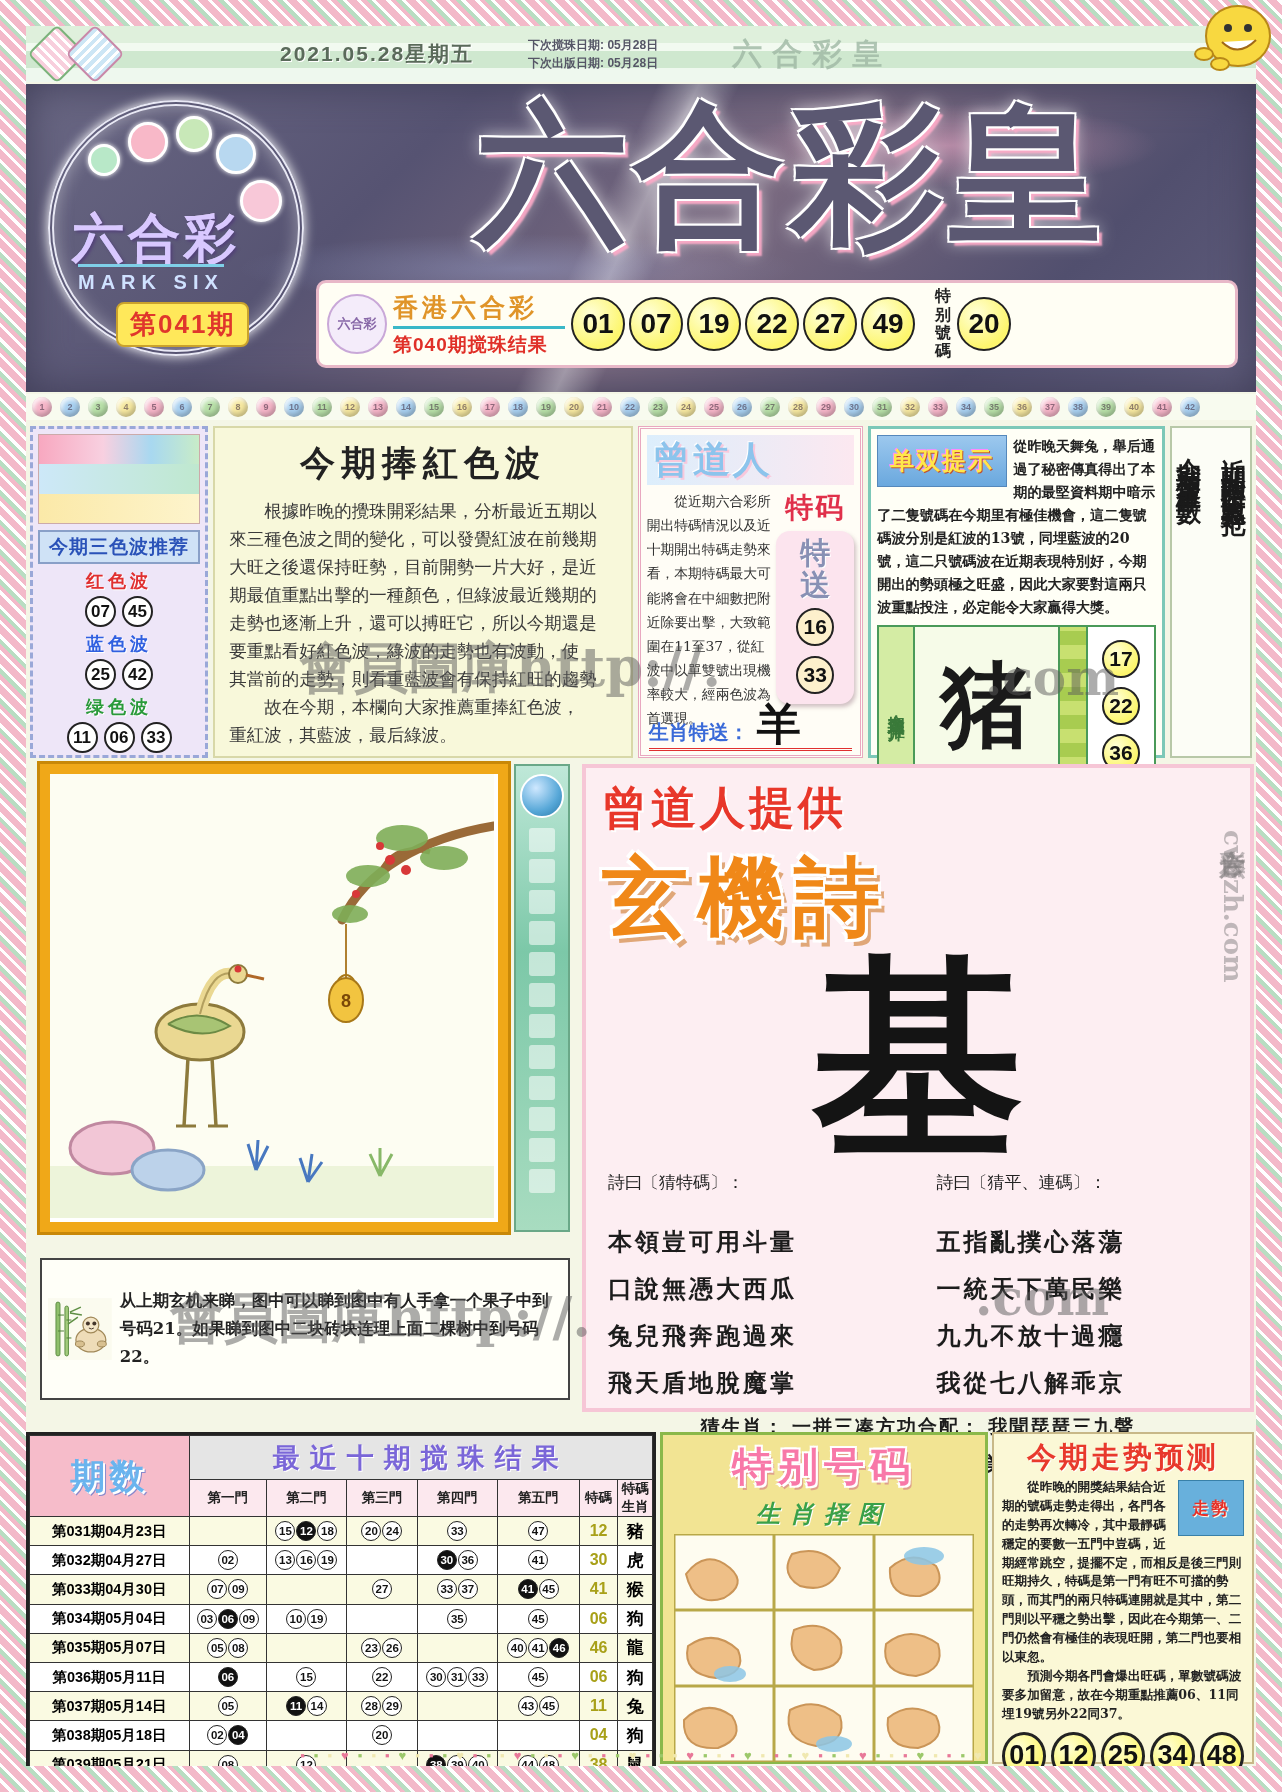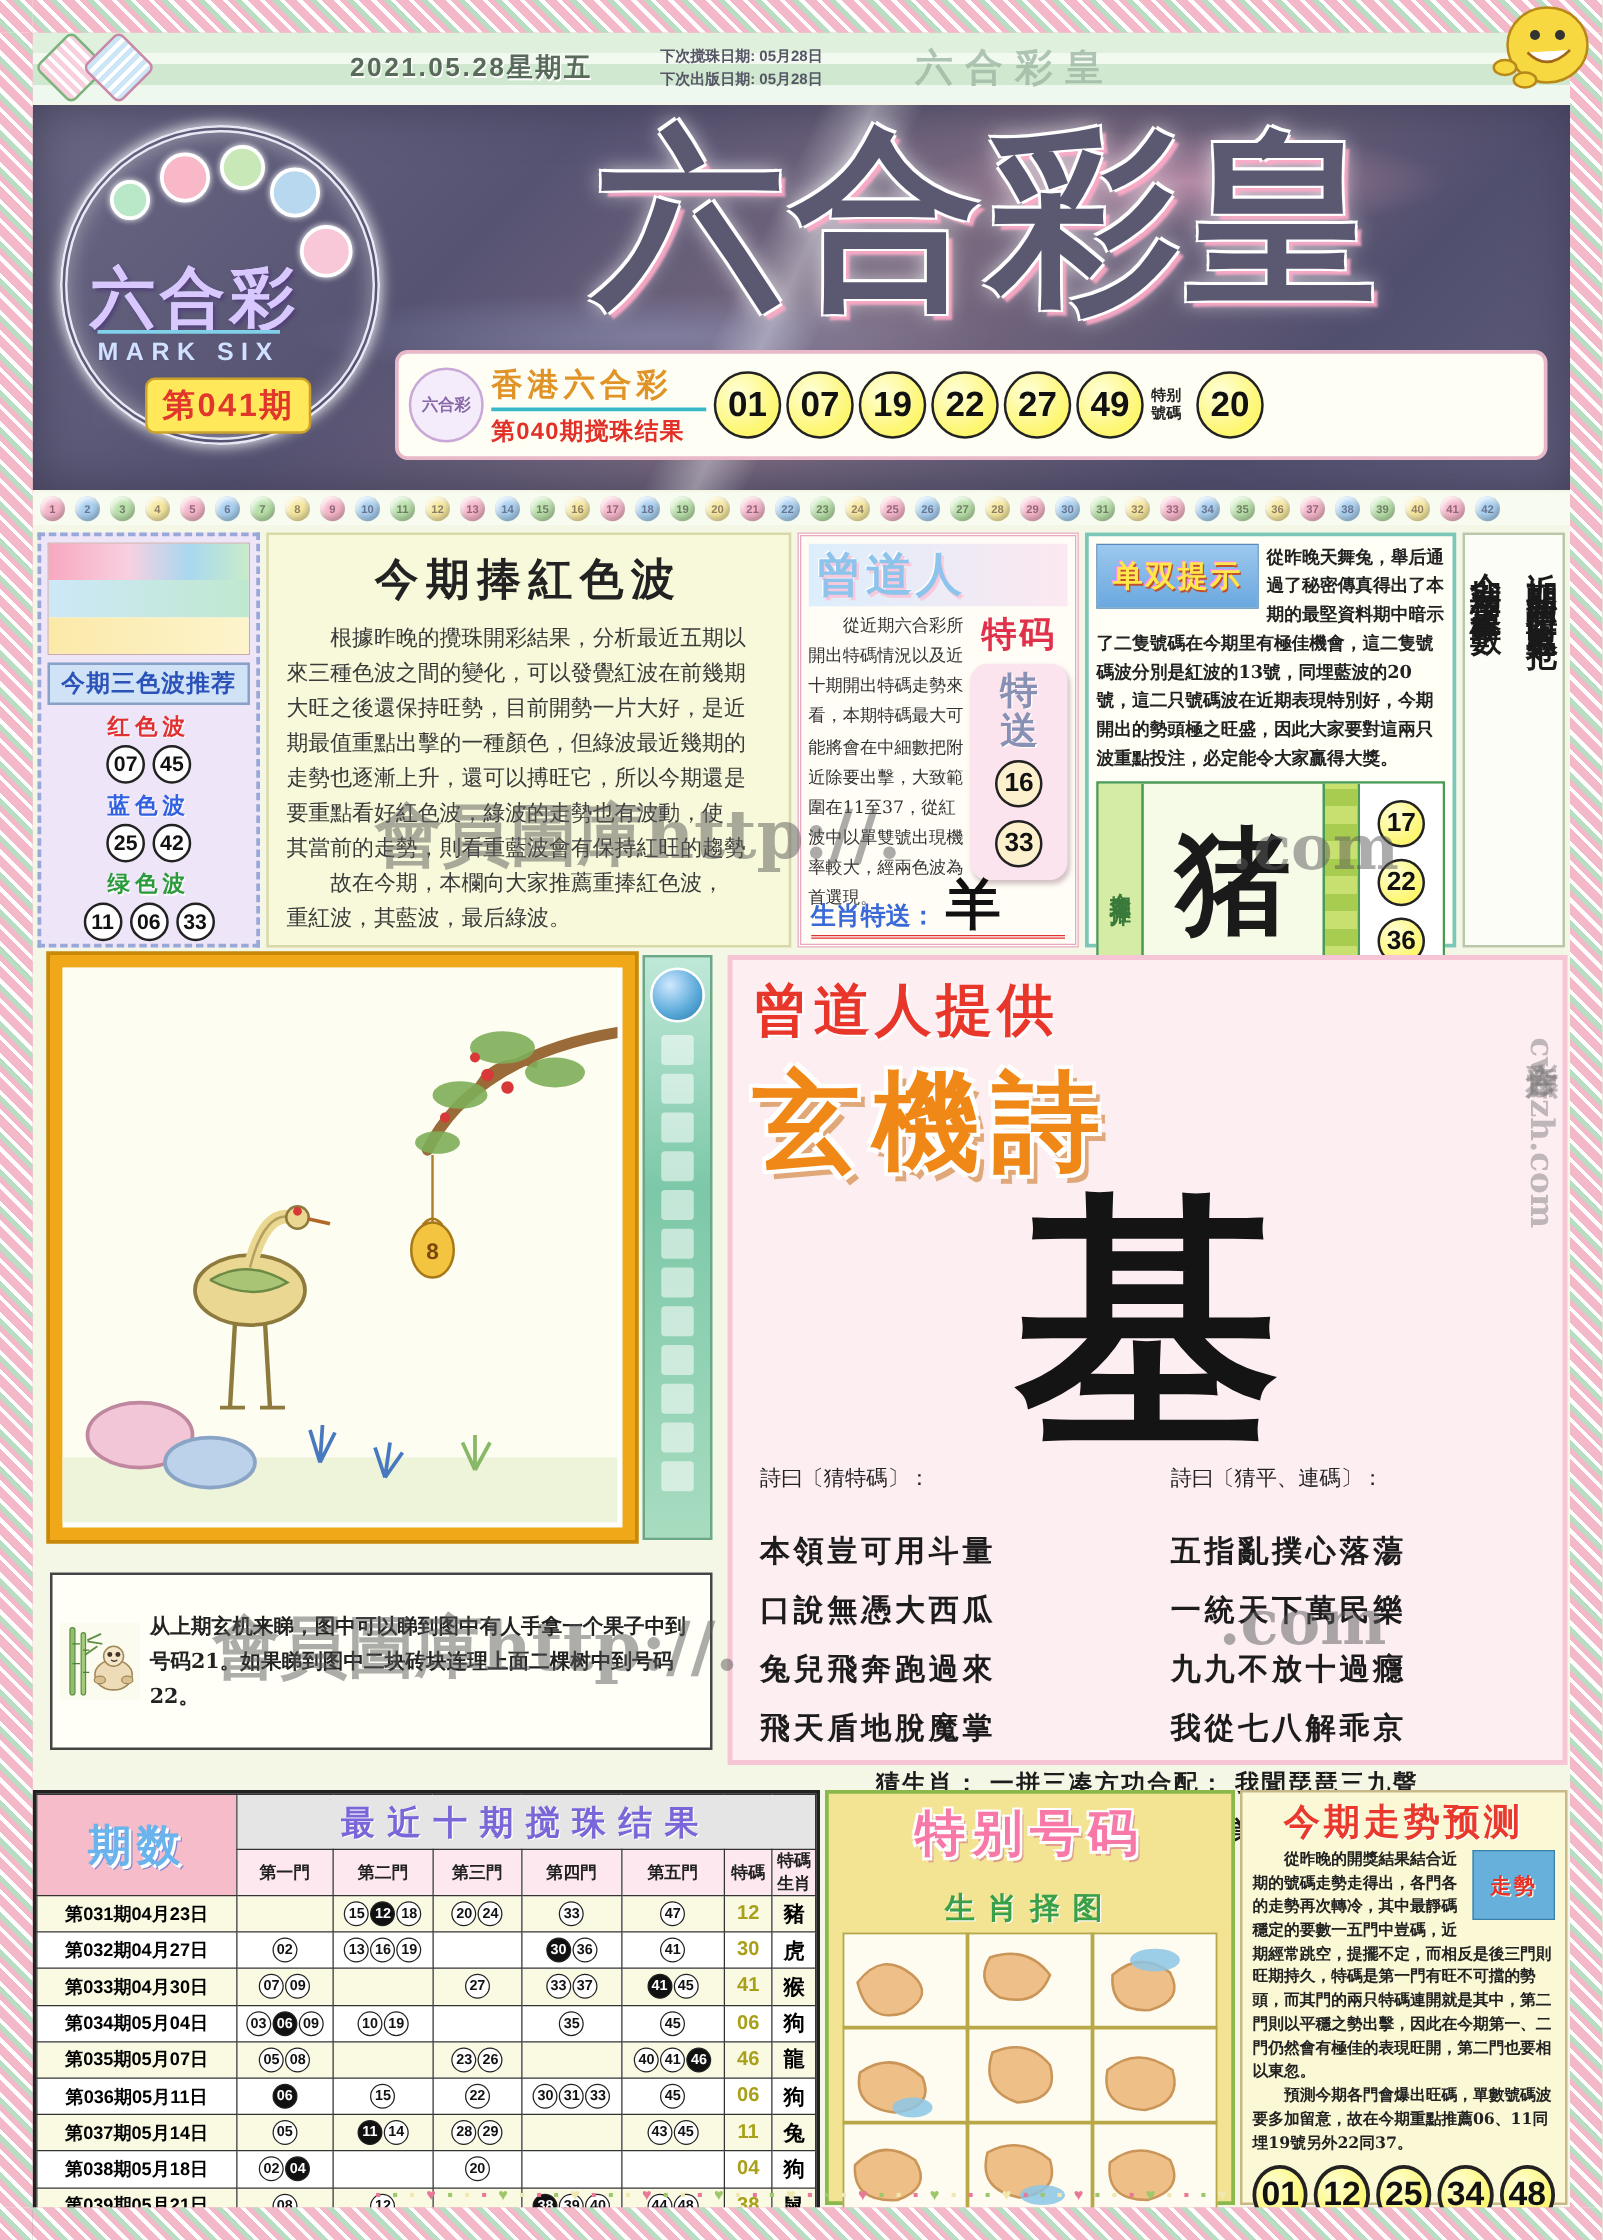--- a/index.html
+++ b/index.html
@@ -61,21 +61,21 @@
   .ball{display:inline-flex;align-items:center;justify-content:center;border-radius:50%;
     background:radial-gradient(circle at 35% 30%,#ffffd8,#fdf66e 70%);border:2px solid #222;
     color:#111;font-weight:900;box-sizing:border-box;}
   .ball.lg{width:54px;height:54px;font-size:28px;}
   .ball.lg2{width:48px;height:48px;font-size:27px;border-width:3px;}
   .ball.md{width:38px;height:38px;font-size:21px;}
   .ball.sm{width:31px;height:31px;font-size:17px;background:#fff;}
   .ball.cream{background:#fdf0cc;}
   .ball.xs{width:20px;height:20px;font-size:11.5px;border-width:1.5px;font-weight:bold;background:#fff;flex:0 0 auto;}
   .ball.filled{background:#111;color:#fff;}
-  .sp-label{width:30px;font-size:12px;font-weight:bold;color:#222;line-height:1.15;text-align:left;flex:0 0 auto;}
+  .sp-label{width:30px;font-size:16px;font-weight:bold;color:#222;line-height:1.15;text-align:right;flex:0 0 auto;}
 
   
   .icon-row{position:absolute;left:26px;top:394px;width:1230px;height:26px;display:flex;gap:8px;
     align-items:center;padding:0 6px;box-sizing:border-box;background:#f8fbef;}
   .mini{width:20px;height:20px;border-radius:50%;flex:0 0 auto;box-shadow:inset -2px -3px 4px rgba(0,0,0,.22),inset 2px 3px 4px rgba(255,255,255,.8);
     display:flex;align-items:center;justify-content:center;font-size:9px;color:rgba(60,40,60,.55);font-weight:bold;}
 
   
   .midrow{position:absolute;left:30px;top:426px;width:1222px;height:332px;display:flex;gap:5px;}
   .sidebox{width:180px;box-sizing:border-box;border:3px dashed #9aa8d8;background:#eee6f8;padding:5px;}
@@ -164,21 +164,21 @@
   td.c-date{font-size:14.5px;font-weight:900;text-align:left;padding-left:3px;white-space:nowrap;}
   td.c-gate .cellballs{display:flex;justify-content:center;align-items:center;gap:1px;}
   td.c-sp{font-size:16px;font-weight:900;color:#a8a018;}
   td.c-zo{font-size:17px;font-weight:900;font-family:"DejaVu Serif",serif;}
   tr.alt{background:#fafae2;}
 
   .puzzle{position:absolute;left:660px;top:1432px;width:328px;height:332px;box-sizing:border-box;
     background:#f2e493;border:3px solid #8ab84a;padding:4px;text-align:center;}
   .pz-title{font-size:40px;font-weight:900;color:#f878a8;letter-spacing:6px;
     text-shadow:-2px -2px 0 #fff,2px -2px 0 #fff,-2px 2px 0 #fff,2px 2px 0 #fff,3px 4px 0 rgba(200,80,130,.45);}
-  .pz-sub{font-size:24px;font-weight:900;color:#3aa048;letter-spacing:10px;margin-top:16px;text-shadow:1px 1px 0 #fff;}
+  .pz-sub{font-size:24px;font-weight:900;color:#3aa048;letter-spacing:10px;margin-top:4px;text-shadow:1px 1px 0 #fff;font-style:italic;}
   .forecast{position:absolute;left:992px;top:1432px;width:262px;height:332px;box-sizing:border-box;
     background:#fbf8d6;border:2px solid #c8b888;padding:4px 8px;}
   .fc-title{font-size:29px;font-weight:900;color:#e8392c;text-align:center;letter-spacing:3px;text-shadow:1px 1px 0 #fff;}
   .fc-badge{float:right;width:64px;height:54px;margin:2px 0 2px 4px;background:#68b0dc;border:1px solid #3880a8;
     display:flex;align-items:center;justify-content:center;font-size:17px;font-weight:900;color:#e83028;
     text-shadow:1px 1px 0 #ffe;letter-spacing:2px;}
   .fc-text{font-family:"DejaVu Serif",serif;font-size:12.6px;line-height:1.5;color:#222;font-weight:bold;}
   .fc-text div{text-indent:2em;}
   .fc-balls{display:flex;justify-content:center;gap:5px;margin-top:8px;}
 

